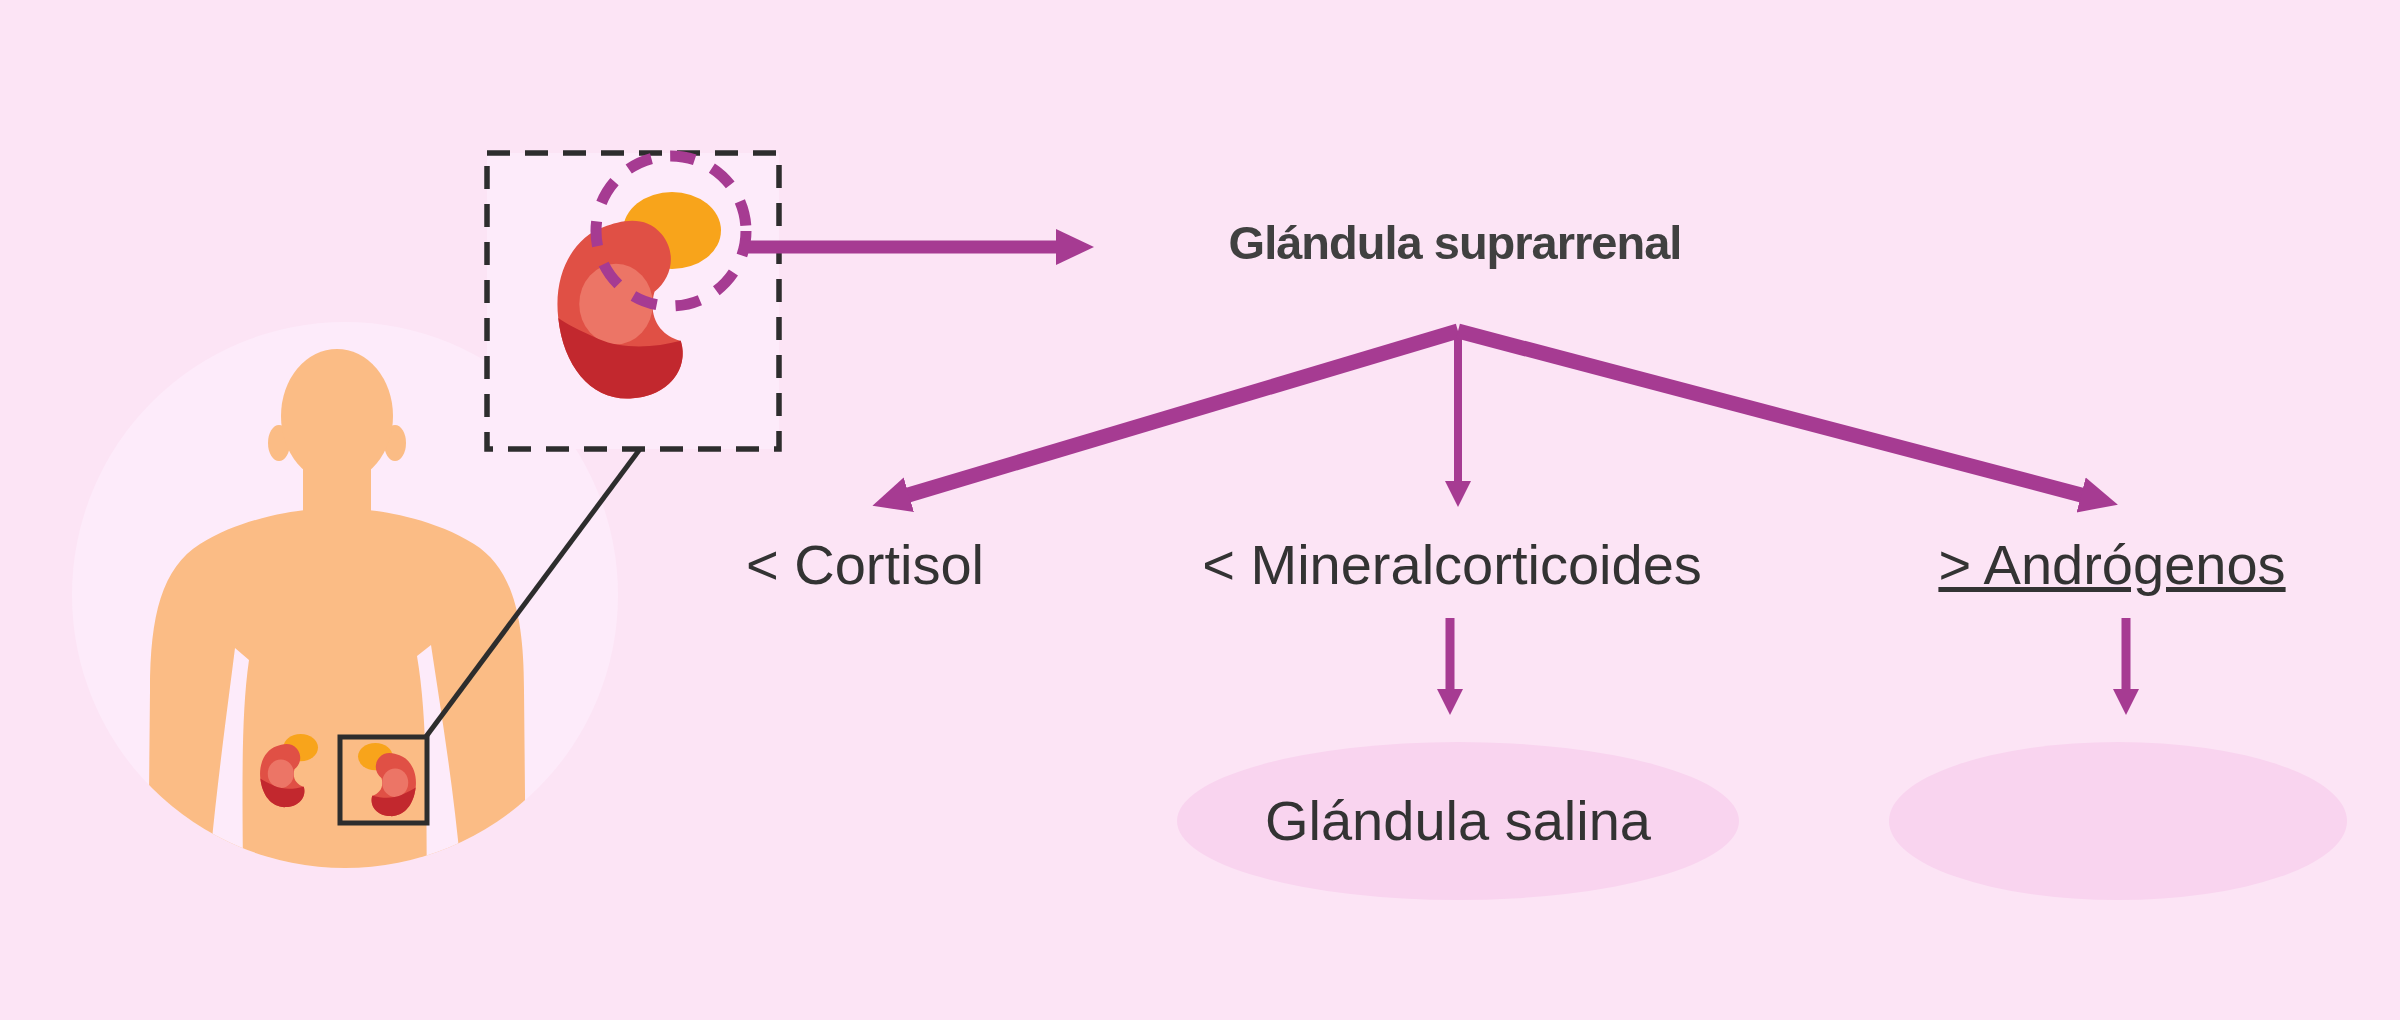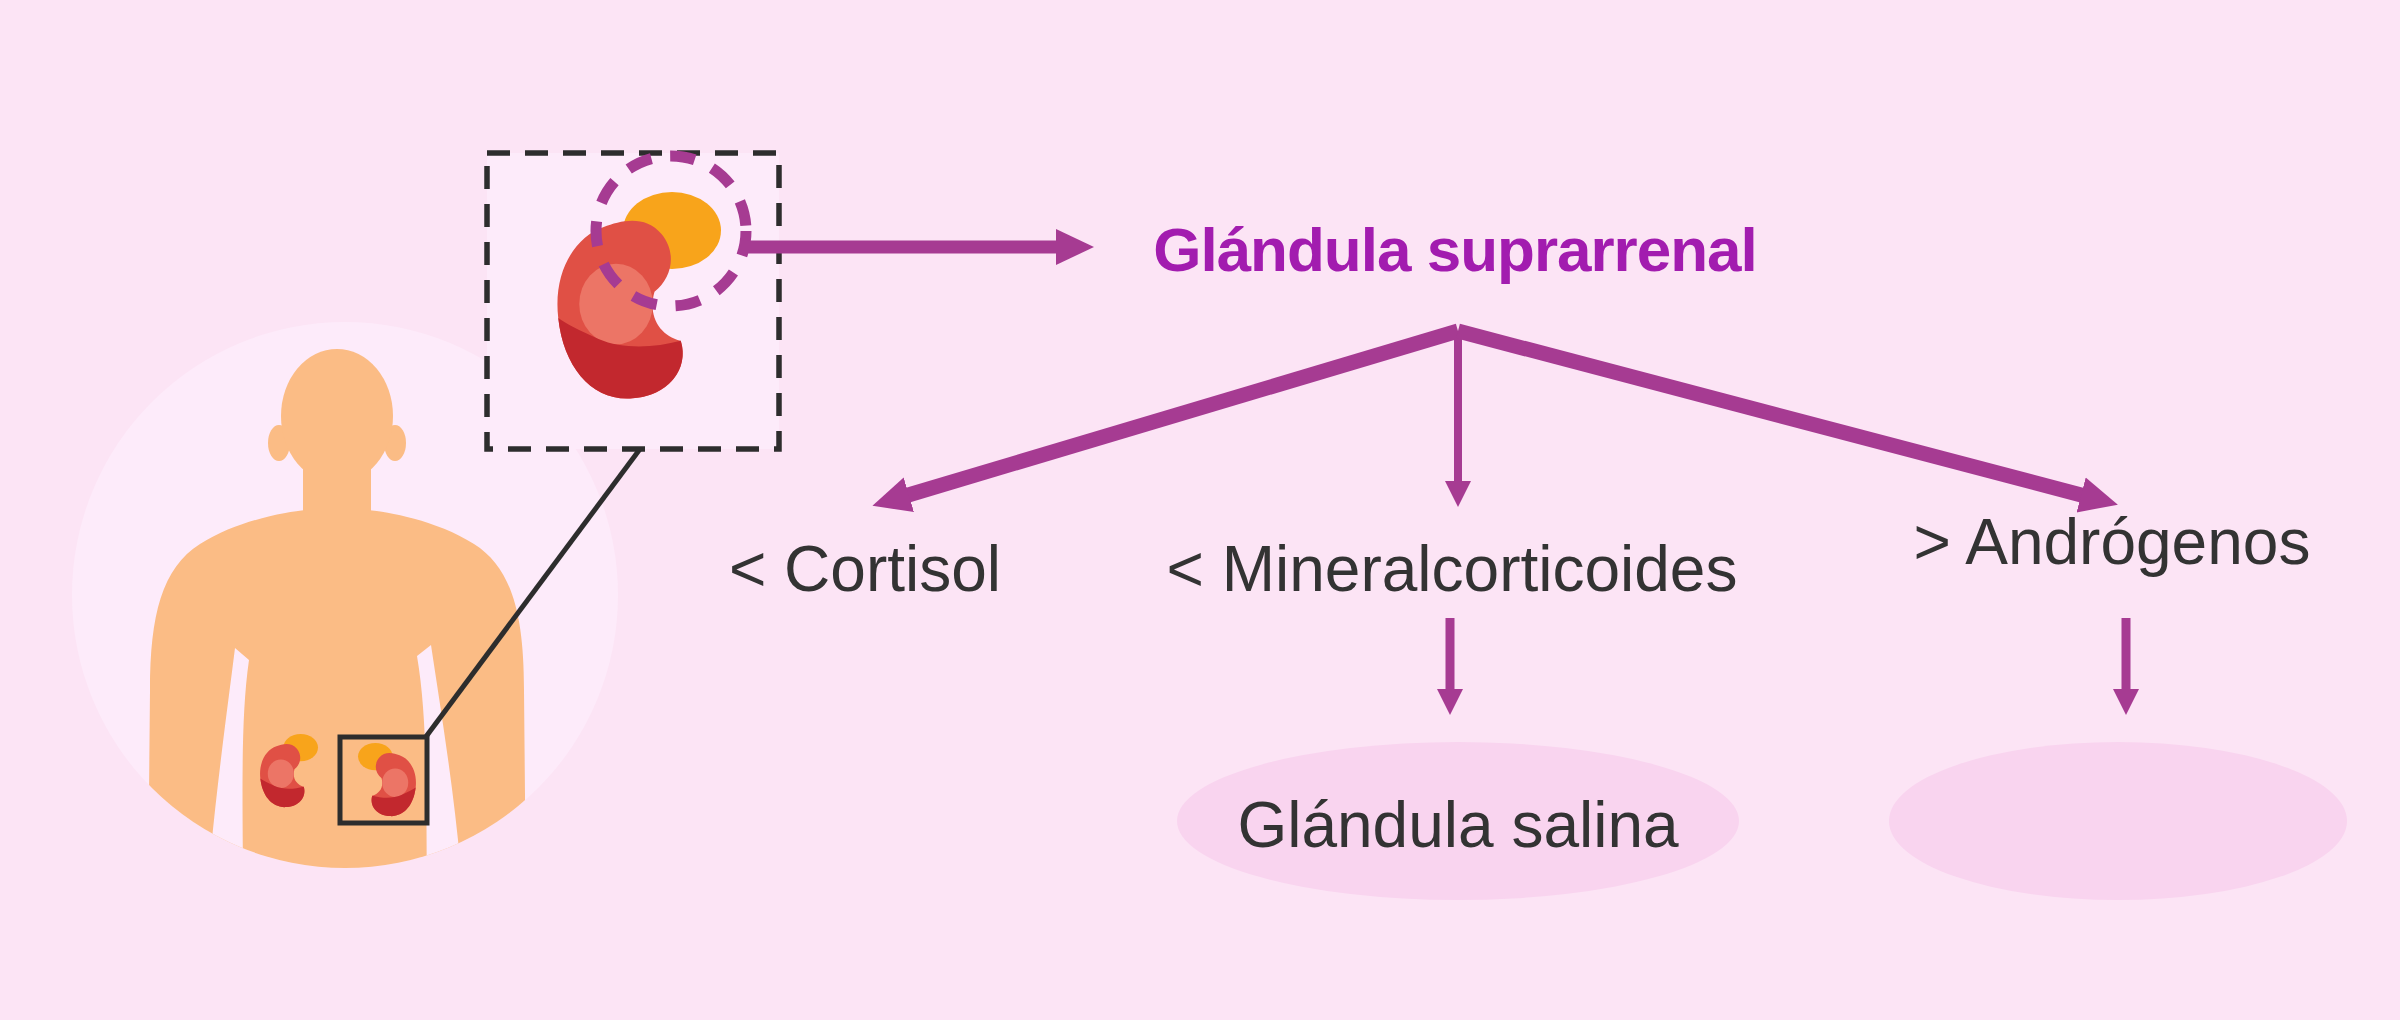--- a/index.html
+++ b/index.html
@@ -3,23 +3,23 @@
 <meta charset="utf-8">
 <style>
   html,body{margin:0;padding:0;background:#fce4f5;}
   .stage{
     position:relative;width:2400px;height:1020px;overflow:hidden;
     font-family:"Liberation Sans","DejaVu Sans",sans-serif;
   }
   .stage svg{position:absolute;left:0;top:0;}
   .lbl{
     position:absolute;transform:translateX(-50%);
-    white-space:nowrap;color:#333333;font-size:64px;line-height:1;
+    white-space:nowrap;color:#333333;font-size:56px;line-height:1;
   }
-  .title{font-weight:bold;font-size:62px;color:#a21caf;letter-spacing:-1px;}
+  .title{font-weight:bold;font-size:47px;color:#404040;letter-spacing:-1px;}
 </style>
 </head>
 <body>
 
 <div class="stage">
 
   <svg width="2400" height="1020" viewBox="0 0 2400 1020">
     <defs>
       <clipPath id="haloClip">
           <circle cx="345" cy="595" r="273"></circle>
@@ -91,18 +91,18 @@
     <ellipse cx="1458" cy="821" rx="281" ry="79" fill="#f9d4ef"></ellipse>
     <ellipse cx="2118" cy="821" rx="229" ry="79" fill="#f9d4ef"></ellipse>
   </svg>
 
   <div class="lbl title" style="left:1455px;top:219px;">Glándula suprarrenal</div>
 
   <div class="lbl" style="left:865px;top:537px;">&lt; Cortisol</div>
 
   <div class="lbl" style="left:1452px;top:537px;">&lt; Mineralcorticoides</div>
 
-  <div class="lbl" style="left:2112px;top:510px;">&gt; Andrógenos</div>
+  <div class="lbl" style="left:2112px;top:537px;text-decoration:underline;">&gt; Andrógenos</div>
 
   <div class="lbl" style="left:1458px;top:793px;">Glándula salina</div>
 
 
 </div>
 
 </body></html>

